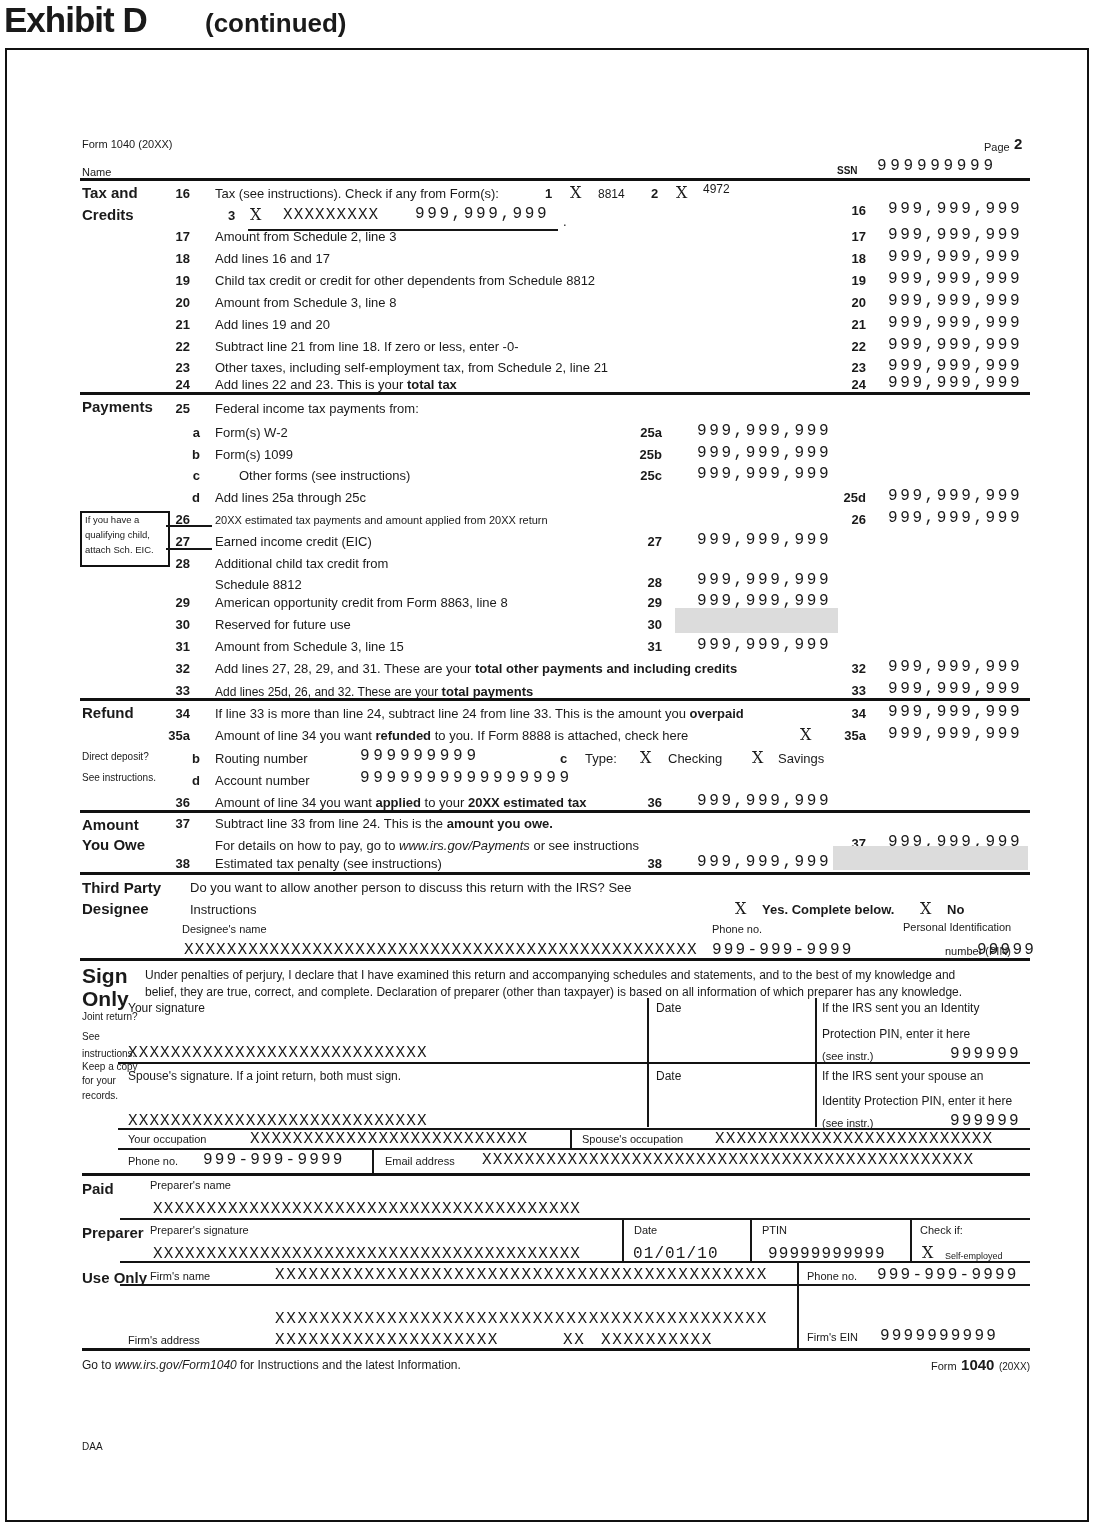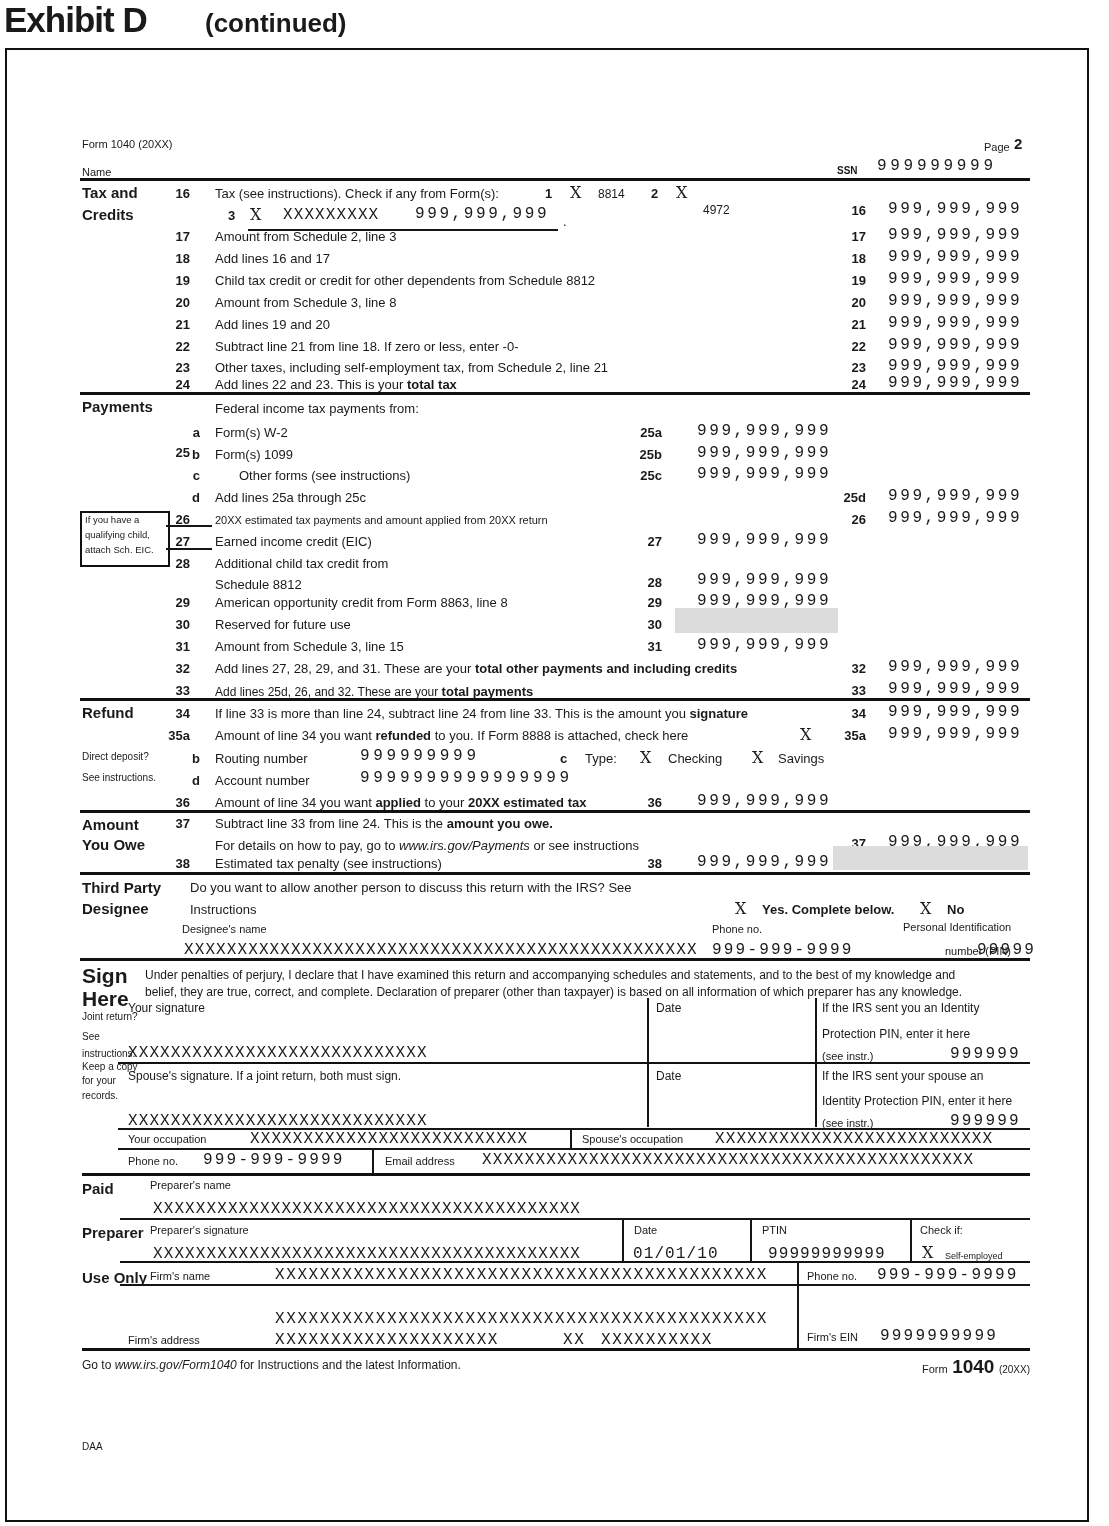--- a/index.html
+++ b/index.html
@@ -51,21 +51,21 @@
   <div class="ab sec" style="left:82px;top:184px;">Tax and</div>
   <div class="ab sec" style="left:82px;top:206px;">Credits</div>
 
   <div class="ab n" style="left:150px;top:186px;">16</div>
   <div class="ab l" style="left:215px;top:186px;">Tax (see instructions). Check if any from Form(s):</div>
   <div class="ab l b" style="left:545px;top:186px;">1</div>
   <div class="ab xx" style="left:570px;top:183px;">X</div>
   <div class="ab l2" style="left:598px;top:187px;">8814</div>
   <div class="ab l b" style="left:651px;top:186px;">2</div>
   <div class="ab xx" style="left:676px;top:183px;">X</div>
-  <div class="ab l2" style="left:703px;top:203px;">4972</div>
+  <div class="ab l2" style="left:703px;top:182px;">4972</div>
   <div class="ab l b" style="left:228px;top:208px;">3</div>
   <div class="ab xx" style="left:250px;top:205px;">X</div>
   <div class="ab v" style="left:283px;top:206px;">XXXXXXXXX</div>
   <div class="ab amt" style="left:415px;top:205px;">999,999,999</div>
   <div class="hl" style="left:248px;top:229px;width:310px;"></div>
   <div class="ab l" style="left:563px;top:214px;">.</div>
   <div class="ab mn" style="left:814px;top:203px;">16</div>
   <div class="ab amt" style="left:888px;top:200px;">999,999,999</div>
 
   <div class="ab n" style="left:150px;top:229px;">17</div>
@@ -105,21 +105,21 @@
 
   <div class="ab n" style="left:150px;top:377px;">24</div>
   <div class="ab l" style="left:215px;top:377px;"><span>Add lines 22 and 23. This is your </span><span class="b">total tax</span></div>
   <div class="ab mn" style="left:814px;top:377px;">24</div>
   <div class="ab amt" style="left:888px;top:374px;">999,999,999</div>
 
   <div class="hl2" style="left:80px;top:392px;width:950px;"></div>
 
   <div class="ab sec" style="left:82px;top:398px;">Payments</div>
 
-  <div class="ab n" style="left:150px;top:401px;margin-top:44px;">25</div>
+  <div class="ab n" style="left:150px;top:401px;">25</div>
   <div class="ab l" style="left:215px;top:401px;">Federal income tax payments from:</div>
 
   <div class="ab n" style="left:160px;top:425px;">a</div>
   <div class="ab l" style="left:215px;top:425px;">Form(s) W-2</div>
   <div class="ab mn" style="left:610px;top:425px;">25a</div>
   <div class="ab amt" style="left:697px;top:422px;">999,999,999</div>
 
   <div class="ab n" style="left:160px;top:447px;">b</div>
   <div class="ab l" style="left:215px;top:447px;">Form(s) 1099</div>
   <div class="ab mn" style="left:610px;top:447px;">25b</div>
@@ -181,21 +181,21 @@
   <div class="ab n" style="left:150px;top:683px;">33</div>
   <div class="ab l2" style="left:215px;top:684px;"><span>Add lines 25d, 26, and 32. These are your </span><span class="b" style="font-size:13px;">total payments</span></div>
   <div class="ab mn" style="left:814px;top:683px;">33</div>
   <div class="ab amt" style="left:888px;top:680px;">999,999,999</div>
 
   <div class="hl2" style="left:80px;top:698px;width:950px;"></div>
 
   <div class="ab sec" style="left:82px;top:704px;">Refund</div>
 
   <div class="ab n" style="left:150px;top:706px;">34</div>
-  <div class="ab l" style="left:215px;top:706px;"><span>If line 33 is more than line 24, subtract line 24 from line 33. This is the amount you </span><span class="b">signature</span></div>
+  <div class="ab l" style="left:215px;top:706px;"><span>If line 33 is more than line 24, subtract line 24 from line 33. This is the amount you </span><span class="b">overpaid</span></div>
   <div class="ab mn" style="left:814px;top:706px;">34</div>
   <div class="ab amt" style="left:888px;top:703px;">999,999,999</div>
 
   <div class="ab mn" style="left:130px;top:728px;width:60px;">35a</div>
   <div class="ab l" style="left:215px;top:728px;"><span>Amount of line 34 you want </span><span class="b">refunded</span><span> to you. If Form 8888 is attached, check here</span></div>
   <div class="ab xx" style="left:800px;top:725px;">X</div>
   <div class="ab mn" style="left:816px;top:728px;width:50px;">35a</div>
   <div class="ab amt" style="left:888px;top:725px;">999,999,999</div>
 
   <div class="ab s2" style="left:82px;top:751px;">Direct deposit?</div>
@@ -251,21 +251,21 @@
   <div class="ab s" style="left:712px;top:923px;">Phone no.</div>
   <div class="ab s" style="left:903px;top:921px;">Personal Identification</div>
   <div class="ab v" style="left:184px;top:941px;">XXXXXXXXXXXXXXXXXXXXXXXXXXXXXXXXXXXXXXXXXXXXXXXX</div>
   <div class="ab v3" style="left:712px;top:941px;">999-999-9999</div>
   <div class="ab s" style="left:945px;top:945px;">number (PIN)</div>
   <div class="ab v3" style="left:977px;top:941px;">99999</div>
 
   <div class="hl2" style="left:80px;top:958px;width:950px;"></div>
 
   <div class="ab big" style="left:82px;top:964px;">Sign</div>
-  <div class="ab big" style="left:82px;top:987px;">Here</div>
+  <div class="ab big" style="left:82px;top:987px;">Only</div>
   <div class="ab s2" style="left:82px;top:1011px;">Joint return?</div>
   <div class="ab s2" style="left:82px;top:1031px;">See</div>
   <div class="ab s2" style="left:82px;top:1048px;">instructions.</div>
   <div class="ab s2" style="left:82px;top:1061px;">Keep a copy</div>
   <div class="ab s2" style="left:82px;top:1075px;">for your</div>
   <div class="ab s2" style="left:82px;top:1090px;">records.</div>
 
   <div class="ab l2" style="left:145px;top:968px;">Under penalties of perjury, I declare that I have examined this return and accompanying schedules and statements, and to the best of my knowledge and</div>
   <div class="ab l2" style="left:145px;top:985px;">belief, they are true, correct, and complete. Declaration of preparer (other than taxpayer) is based on all information of which preparer has any knowledge.</div>
 
@@ -340,17 +340,17 @@
   <div class="ab s" style="left:128px;top:1334px;">Firm's address</div>
   <div class="ab v2" style="left:275px;top:1331px;">XXXXXXXXXXXXXXXXXXXX</div>
   <div class="ab v2" style="left:563px;top:1331px;">XX</div>
   <div class="ab v2" style="left:601px;top:1331px;">XXXXXXXXXX</div>
   <div class="ab s" style="left:807px;top:1331px;">Firm's EIN</div>
   <div class="ab v3" style="left:880px;top:1327px;">9999999999</div>
 
   <div class="hl2" style="left:82px;top:1348px;width:948px;"></div>
 
   <div class="ab l2" style="left:82px;top:1358px;"><span>Go to </span><span class="i">www.irs.gov/Form1040</span><span> for Instructions and the latest Information.</span></div>
-  <div class="ab" style="left:840px;top:1356px;width:190px;text-align:right;"><span class="s">Form</span> <span class="b" style="font-size:19px;">1040</span> <span class="s2">(20XX)</span></div>
+  <div class="ab" style="left:840px;top:1356px;width:190px;text-align:right;"><span class="s">Form</span> <span class="b" style="font-size:15px;">1040</span> <span class="s2">(20XX)</span></div>
 
   <div class="ab s2" style="left:82px;top:1441px;">DAA</div>
 
 </div>
 
 </body></html>

